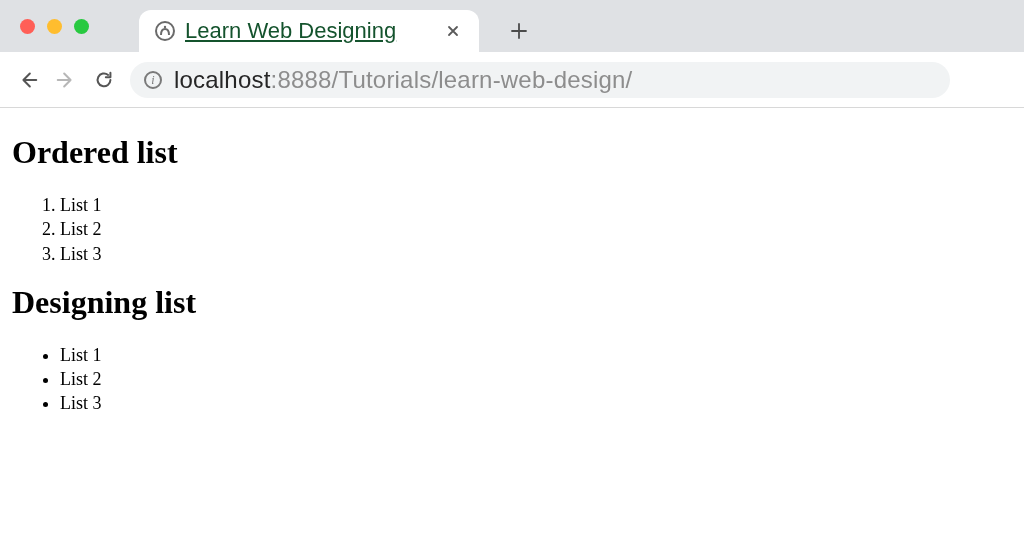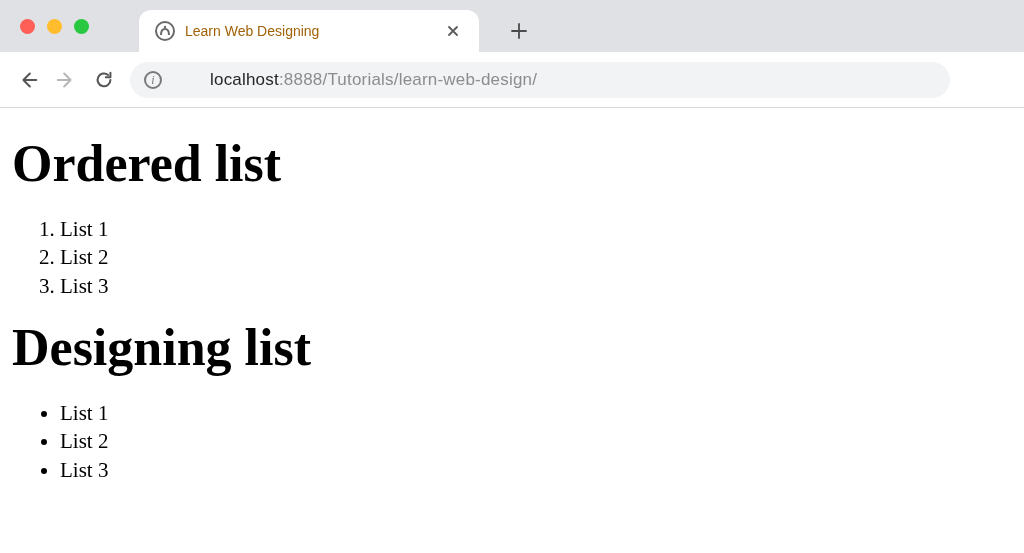--- a/index.html
+++ b/index.html
@@ -59,25 +59,26 @@
       border: 2px solid #6a6a6a;
       border-radius: 50%;
       display:flex;
       align-items:center;
       justify-content:center;
       color:#6a6a6a;
       font-size:12px;
       font-weight:bold;
     }
     .tab-title {
-      color: #a16207;
-      font-size: 14px;
+      color: #14532d;
+      font-size: 22px;
       flex: 1;
       white-space: nowrap;
       overflow: hidden;
+      text-decoration: underline;
     }
     .tab-close {
       color: #5a5a5a;
       font-size: 18px;
       line-height: 1;
       padding: 0 4px;
       cursor: pointer;
     }
     .new-tab {
       width: 40px;
@@ -128,39 +129,38 @@
       color: #7a7a7a;
       font-size: 12px;
       line-height:1;
       display:flex;
       align-items:center;
       justify-content:center;
       font-family: Georgia, serif;
       font-style: italic;
     }
     .url {
-      font-size: 17px;
+      font-size: 24px;
       color: #5a5a5a;
       letter-spacing: 0.2px;
-      margin-left: 36px;
     }
     .url .rest { color: #8d8d8d; }
     .url .path { color: #262626; }
     .content {
       padding: 8px 12px;
       font-family: "Times New Roman", Times, serif;
       color: #000;
     }
     .content h1 {
-      font-size: 52px;
+      font-size: 32px;
       font-weight: bold;
       margin: 18px 0 22px 0;
     }
     .content ol, .content ul {
-      font-size: 21px;
+      font-size: 18px;
       margin: 0 0 16px 0;
       padding-left: 48px;
       line-height: 1.35;
     }
     .content ol { list-style-type: decimal; }
     .content ul { list-style-type: disc; }
     svg { display:block; }
   </style>
 </head>
 <body>

